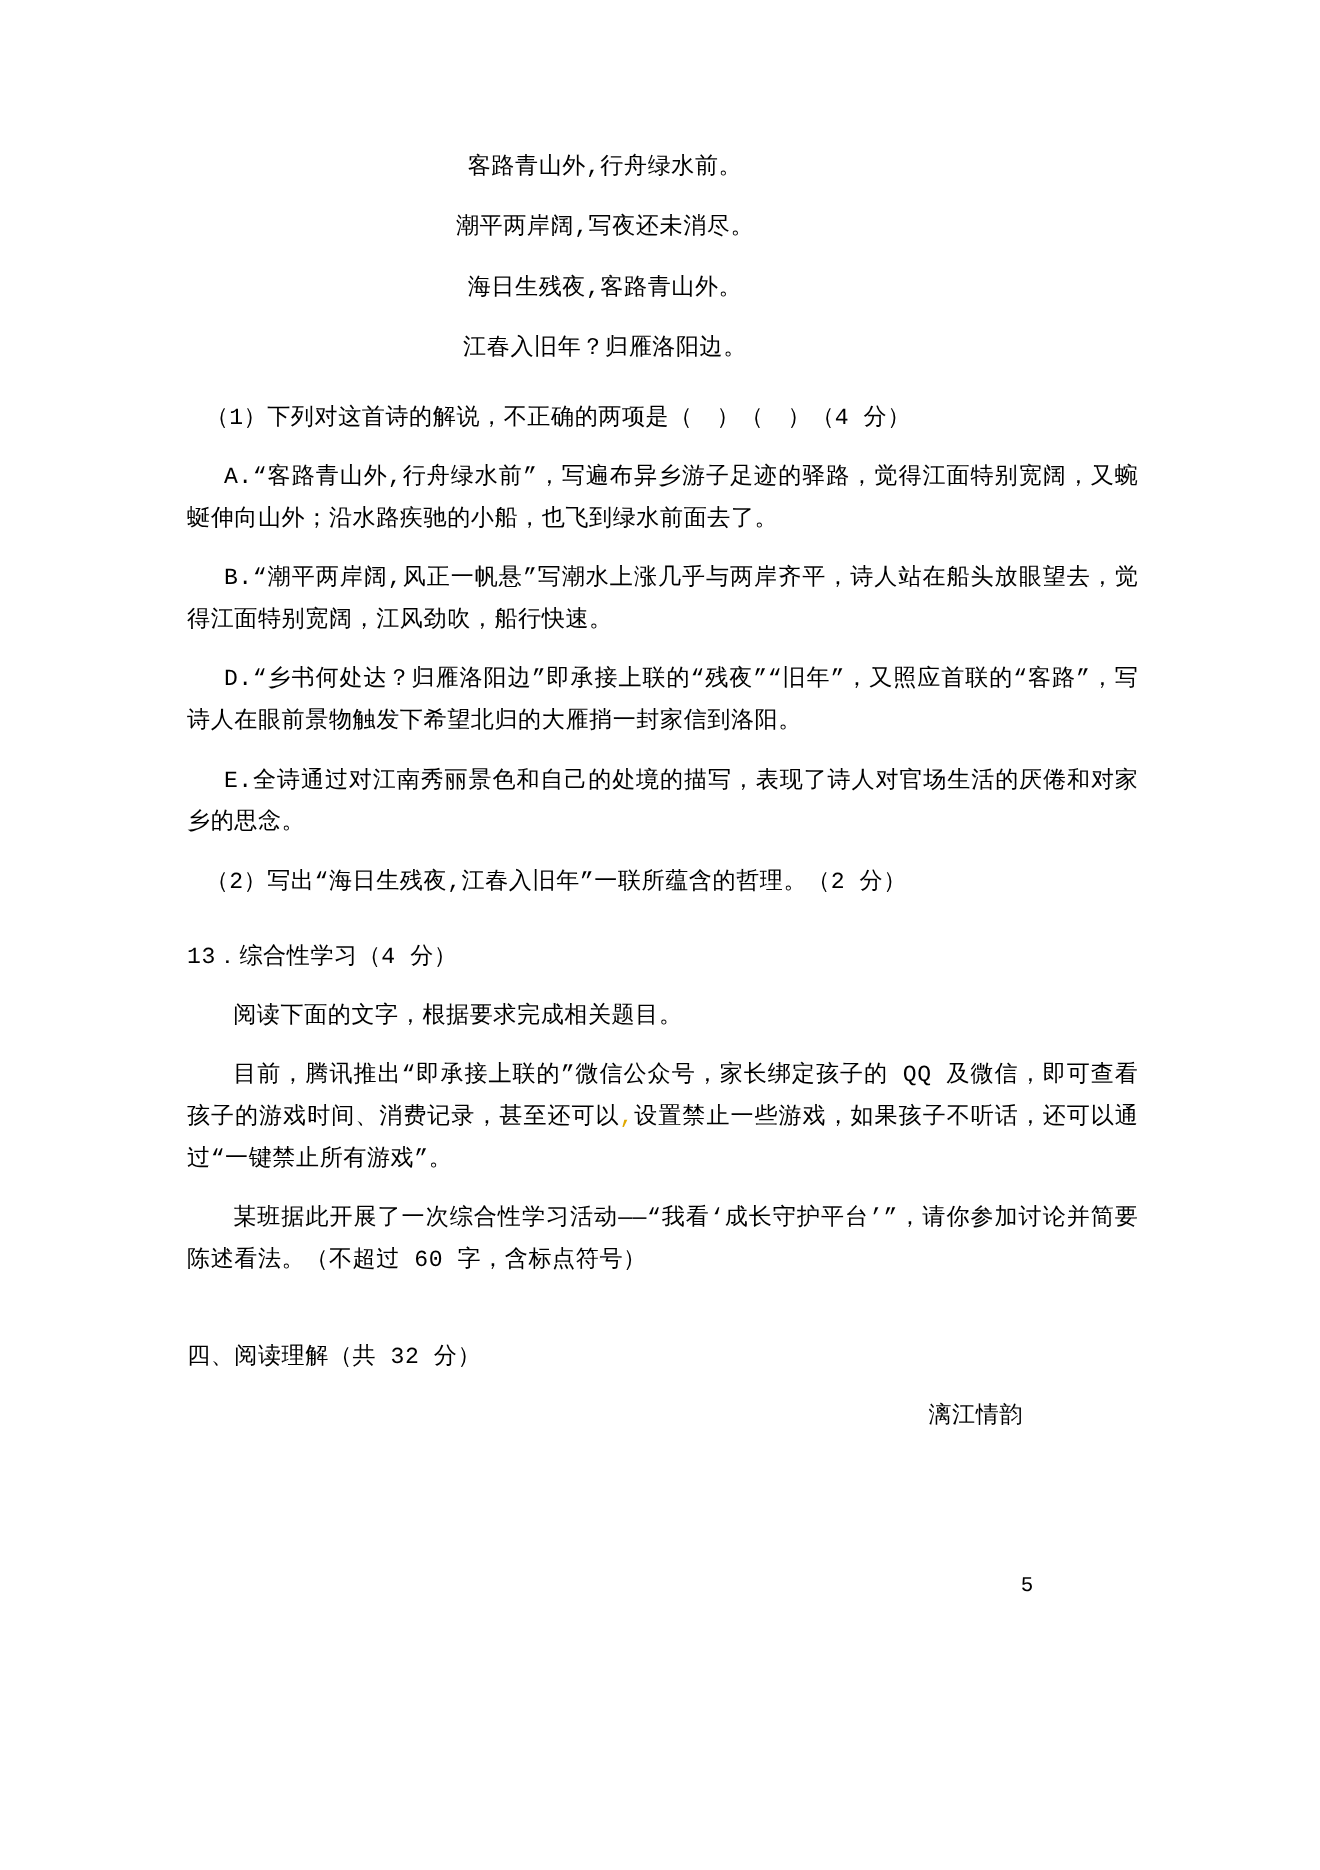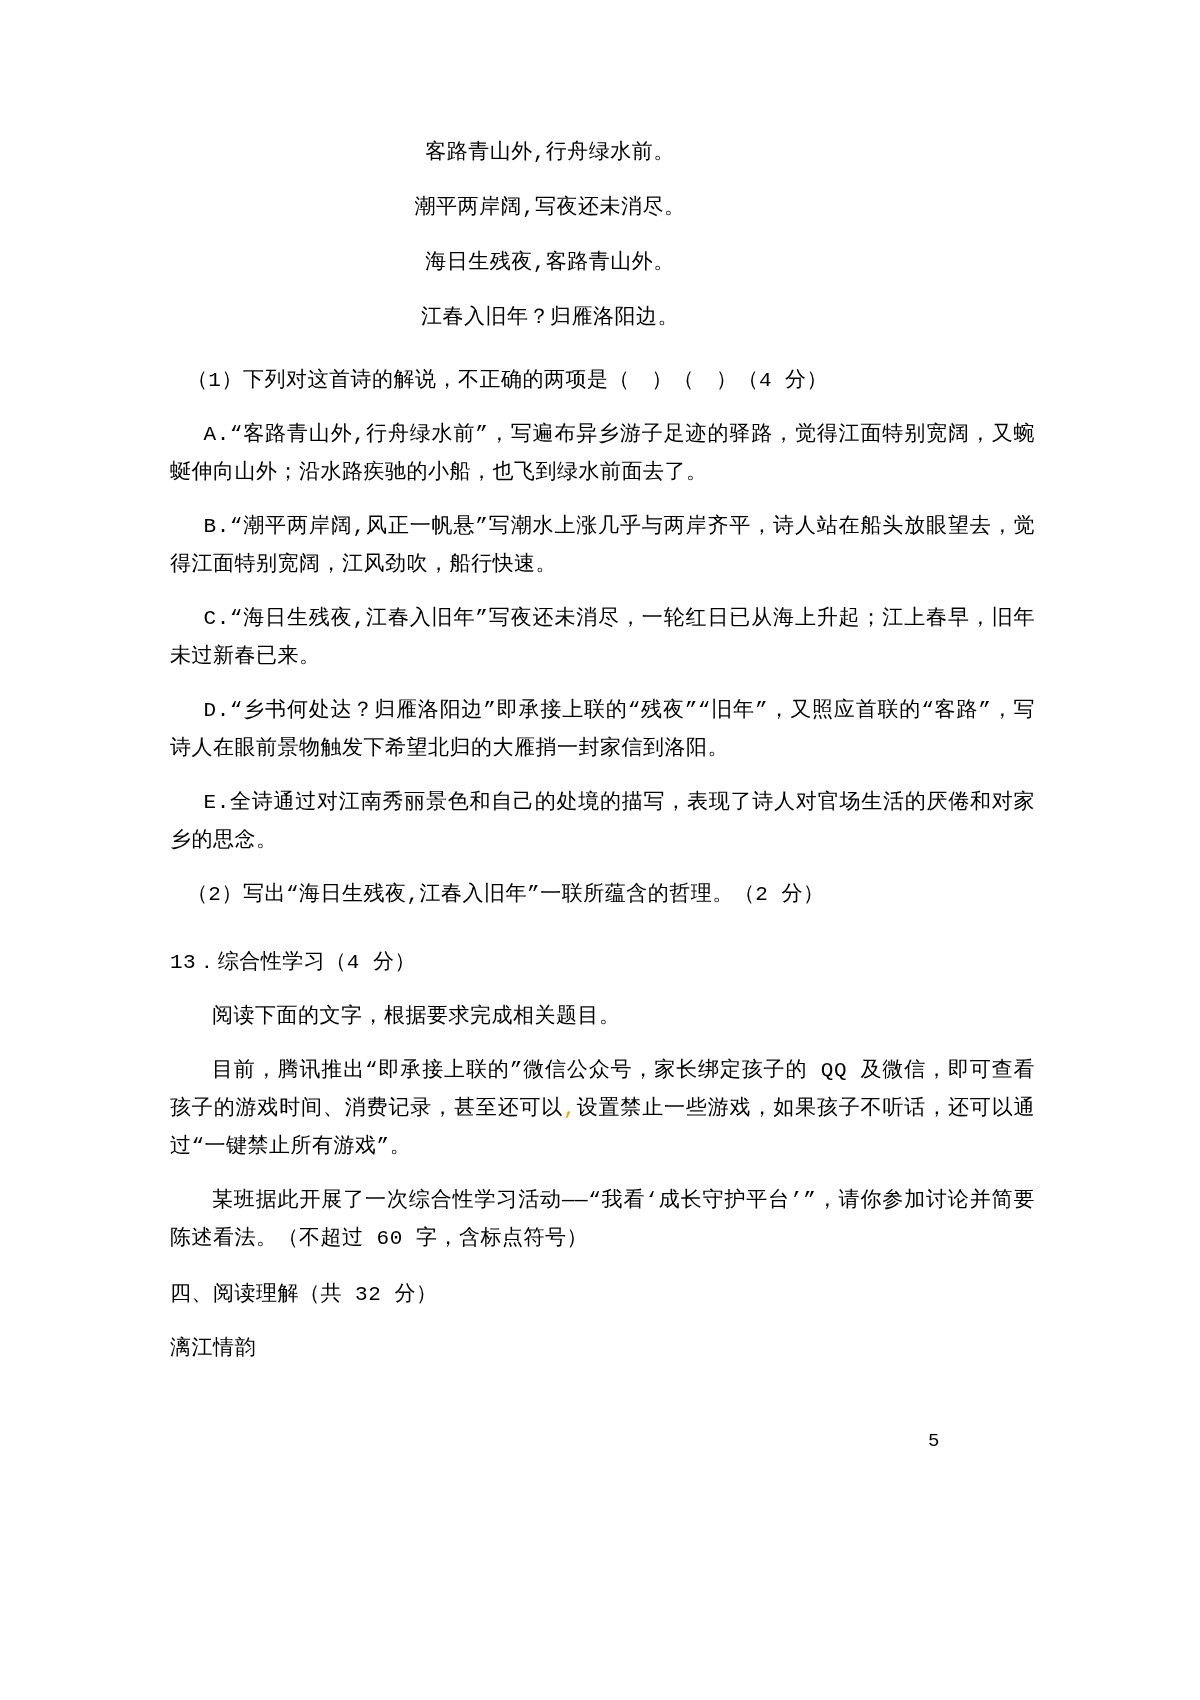--- a/index.html
+++ b/index.html
@@ -32,24 +32,24 @@
     line-height: 38px;
     margin-bottom: 16px;
     text-align: justify;
     letter-spacing: 0.5px;
   }
   .indent-small  { text-indent: 0.8em; }  
   .indent-option { text-indent: 1.6em; }  
   .indent-full   { text-indent: 2em; }    
   .heading { margin-top: 0; }
   .gap-before-13 { margin-top: 30px; }
-  .gap-before-4  { margin-top: 18px; }
+  .gap-before-4  { margin-top: 50px; }
   .article-title {
     width: 760px;
-    text-align: left;
+    text-align: right;
     font-size: 21px;
     line-height: 38px;
     margin-bottom: 0;
     letter-spacing: 0.5px;
   }
   .hl { color: #e0a800; }      
   .page-number {
     position: absolute;
     left: 928px;
     top: 1430px;
@@ -65,21 +65,20 @@
     <p class="poem-line">客路青山外,行舟绿水前。</p>
     <p class="poem-line">潮平两岸阔,写夜还未消尽。</p>
     <p class="poem-line">海日生残夜,客路青山外。</p>
     <p class="poem-line">江春入旧年？归雁洛阳边。</p>
   </div>
 
   <p class="para indent-small">（1）下列对这首诗的解说，不正确的两项是（　）（　）（4 分）</p>
 
   <p class="para indent-option">A.“客路青山外,行舟绿水前”，写遍布异乡游子足迹的驿路，觉得江面特别宽阔，又蜿蜒伸向山外；沿水路疾驰的小船，也飞到绿水前面去了。</p>
   <p class="para indent-option">B.“潮平两岸阔,风正一帆悬”写潮水上涨几乎与两岸齐平，诗人站在船头放眼望去，觉得江面特别宽阔，江风劲吹，船行快速。</p>
-  <p class="para indent-option">C.“海日生残夜,江春入旧年”写夜还未消尽，一轮红日已从海上升起；江上春早，旧年未过新春已来。</p>
   <p class="para indent-option">D.“乡书何处达？归雁洛阳边”即承接上联的“残夜”“旧年”，又照应首联的“客路”，写诗人在眼前景物触发下希望北归的大雁捎一封家信到洛阳。</p>
   <p class="para indent-option">E.全诗通过对江南秀丽景色和自己的处境的描写，表现了诗人对官场生活的厌倦和对家乡的思念。</p>
 
   <p class="para indent-small">（2）写出“海日生残夜,江春入旧年”一联所蕴含的哲理。（2 分）</p>
 
   <p class="para heading gap-before-13">13．综合性学习（4 分）</p>
 
   <p class="para indent-full">阅读下面的文字，根据要求完成相关题目。</p>
 
   <p class="para indent-full"><span>目前，腾讯推出“即承接上联的”微信公众号，家长绑定孩子的 QQ 及微信，即可查看孩子的游戏时间、消费记录，甚至还可以</span><span class="hl">,</span><span>设置禁止一些游戏，如果孩子不听话，还可以通过“一键禁止所有游戏”。</span></p>

